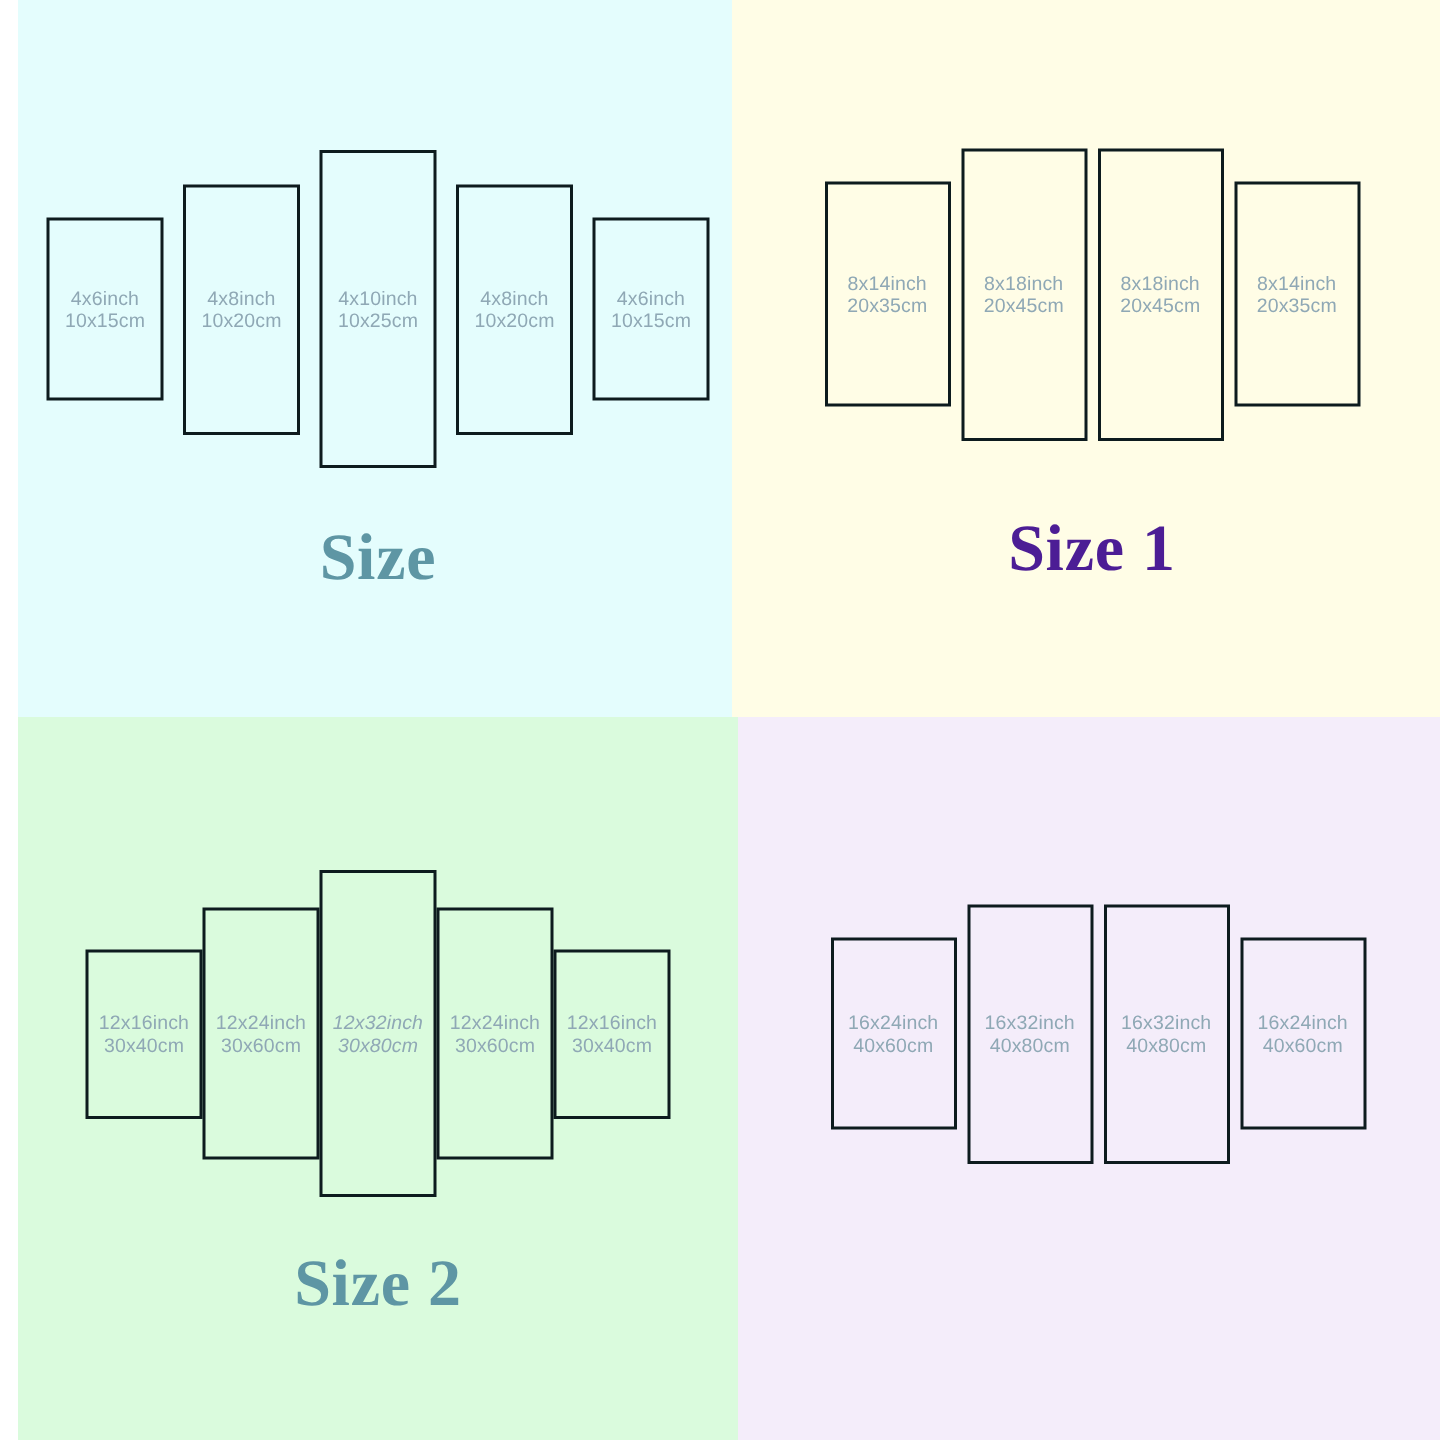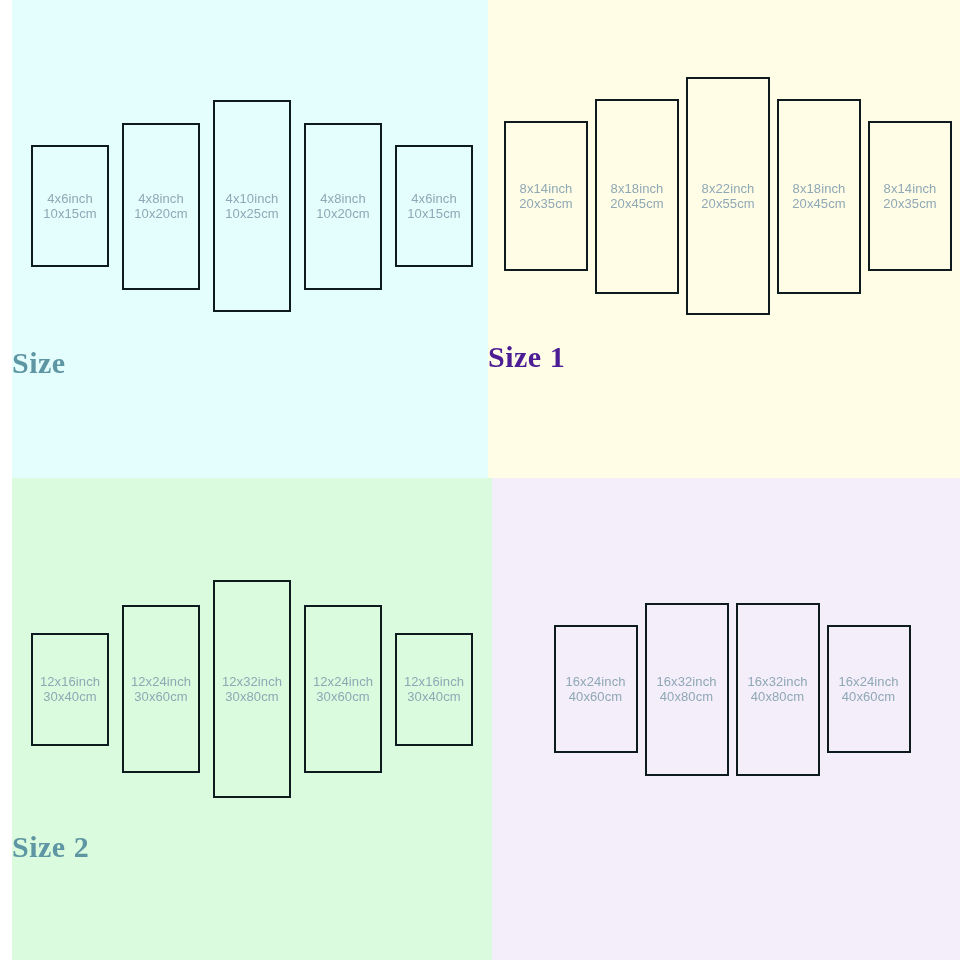--- a/index.html
+++ b/index.html
@@ -55,24 +55,24 @@
     letter-spacing: 0.1px;
     white-space: nowrap;
   }
   .panel-label .inch { display: block; }
   .panel-label .cm   { display: block; }
 
   .title {
     position: absolute;
     left: 0;
     width: 480px;
-    text-align: left;
+    text-align: center;
     font-family: "Liberation Serif", "DejaVu Serif", serif;
     font-weight: bold;
-    font-size: 30px;
+    font-size: 44px;
     color: #5e96a4;
     letter-spacing: 0.5px;
   }
 </style>
 </head>
 <body>
 
 <div class="chart">
 
   <div class="quadrant q-tl" style="background: rgb(228, 253, 253);">
@@ -118,57 +118,51 @@
             <span class="inch">8x14inch</span>
             <span class="cm">20x35cm</span>
           </div>
         </div>
         <div class="panel" style="width: 84px; height: 195px; border-color: rgb(13, 27, 30);">
           <div class="panel-label" style="color: rgb(143, 168, 181);">
             <span class="inch">8x18inch</span>
             <span class="cm">20x45cm</span>
           </div>
         </div>
-        <div class="panel" style="width: 84px; height: 238px; border-color: rgb(13, 27, 30);">
-          <div class="panel-label" style="color: rgb(143, 168, 181);">
-            <span class="inch">8x22inch</span>
-            <span class="cm">20x55cm</span>
-          </div>
-        </div>
         <div class="panel" style="width: 84px; height: 195px; border-color: rgb(13, 27, 30);">
           <div class="panel-label" style="color: rgb(143, 168, 181);">
             <span class="inch">8x18inch</span>
             <span class="cm">20x45cm</span>
           </div>
         </div>
         <div class="panel" style="width: 84px; height: 150px; border-color: rgb(13, 27, 30);">
           <div class="panel-label" style="color: rgb(143, 168, 181);">
             <span class="inch">8x14inch</span>
             <span class="cm">20x35cm</span>
           </div>
         </div>
       </div>
     <div class="title" style="top: 340px; color: #4c1d95;">Size 1</div>
   </div>
 
   <div class="quadrant q-bl" style="background: rgb(218, 251, 221);">
-    <div class="rack" style="top: 86px; height: 250px; gap: 13px;">
+    <div class="rack" style="top: 86px; height: 250px; ">
         <div class="panel" style="width: 78px; height: 113px; border-color: rgb(13, 27, 30);">
           <div class="panel-label" style="color: rgb(143, 168, 181);">
             <span class="inch">12x16inch</span>
             <span class="cm">30x40cm</span>
           </div>
         </div>
         <div class="panel" style="width: 78px; height: 168px; border-color: rgb(13, 27, 30);">
           <div class="panel-label" style="color: rgb(143, 168, 181);">
             <span class="inch">12x24inch</span>
             <span class="cm">30x60cm</span>
           </div>
         </div>
-        <div class="panel" style="width: 78px; height: 218px; border-color: rgb(13, 27, 30);">
+        <div class="panel" style="width: 78px; height: 218px; border-color: rgb(13, 27, 30); font-style: italic;">
           <div class="panel-label" style="color: rgb(143, 168, 181);">
             <span class="inch">12x32inch</span>
             <span class="cm">30x80cm</span>
           </div>
         </div>
         <div class="panel" style="width: 78px; height: 168px; border-color: rgb(13, 27, 30);">
           <div class="panel-label" style="color: rgb(143, 168, 181);">
             <span class="inch">12x24inch</span>
             <span class="cm">30x60cm</span>
           </div>

